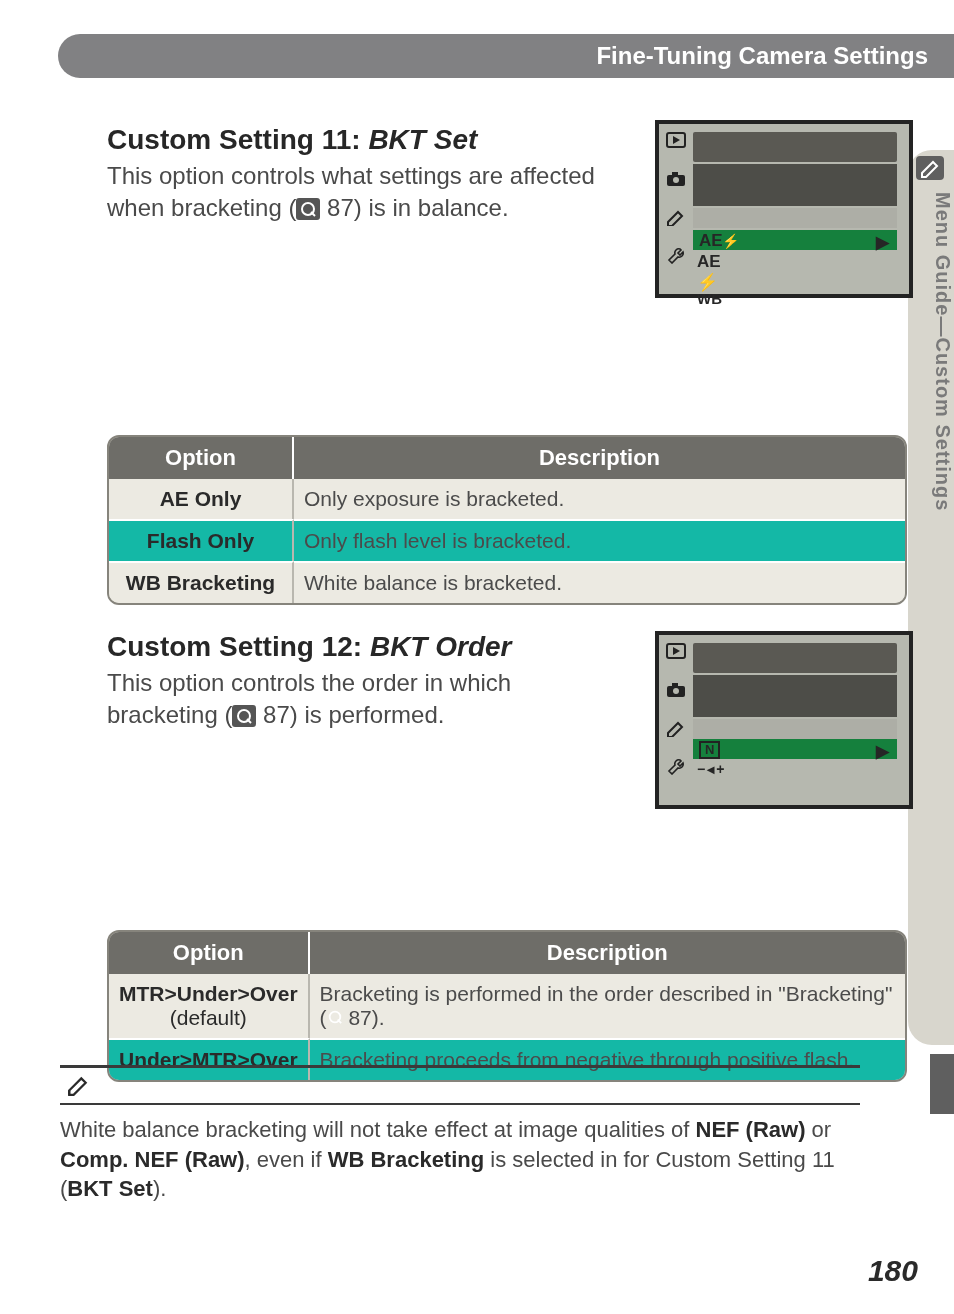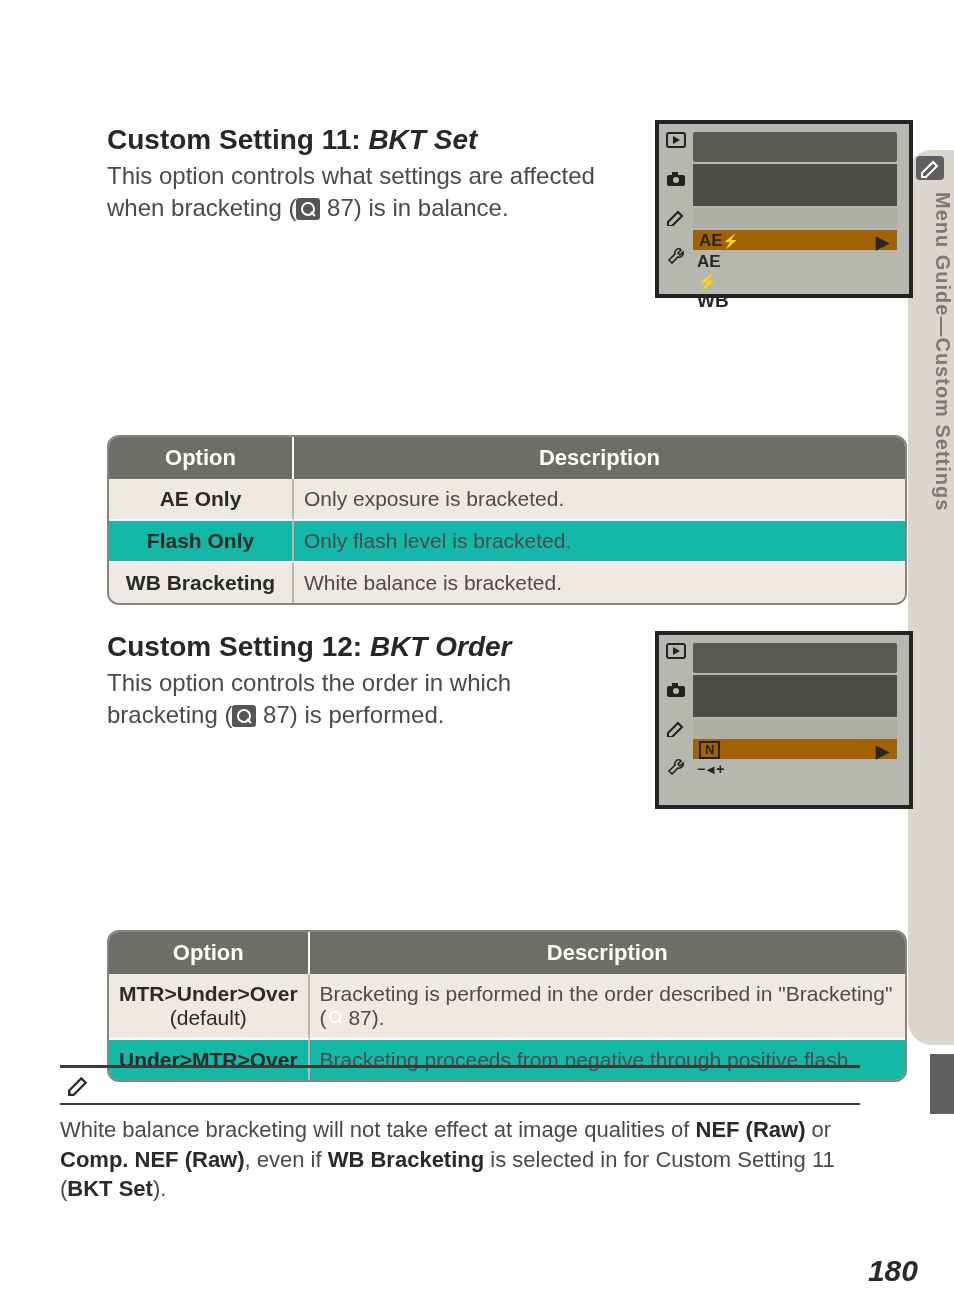--- a/index.html
+++ b/index.html
@@ -27,26 +27,26 @@
   .section .text-block { width: 510px; }
   .section .lcd { position:absolute; top:-4px; right:-6px; width:258px; height:178px; border:4px solid #232323; background:#b6b8af; }
   .lcd .lcd-content { position:absolute; inset:0; }
   .lcd-top-band { position:absolute; top:8px; left:34px; right:12px; height:30px; background:#5a5953; border-radius:2px; }
   .lcd-dark-band { position:absolute; top:40px; left:34px; right:12px; height:42px; background:#4d4d48; }
   .lcd-light-band { position:absolute; top:84px; left:34px; right:12px; height:20px; background:#adaea6; }
   .lcd-icons { position:absolute; top:8px; left:4px; width:28px; bottom:8px; }
   .lcd-icons div { width:26px; height:24px; margin-bottom:14px; text-align:center; }
   .lcd-icons svg { display:block; margin:0 auto; }
   .lcd-row { position:absolute; left:38px; font-size:17px; font-weight:700; color:#262626; font-family: Arial, sans-serif; }
-  .lcd-row.sel { background:#a16207; left:34px; right:12px; height:20px; top:106px;padding-left:40px; }
+  .lcd-row.sel { background:#15803d; left:34px; right:12px; height:20px; top:106px;padding-left:40px; }
   .lcd-row.sel .txt { position:absolute; left:6px; top:1px; }
   .lcd-row.sel .arrow { position:absolute; right:8px; top:2px; }
   .lcd-r2 { top:128px; }
   .lcd-r3 { top:148px; }
-  .lcd-r4 { top:168px; font-size:19px;}
+  .lcd-r4 { top:168px; font-size:15px;}
   
   .lcd2 .lcd-row.sel { top:104px; }
   .lcd2 .lcd-r2 { top:126px; }
   
   table.opts { width:100%; border-collapse:separate; border-spacing:0; margin-top:20px; border:2px solid #86847c; border-radius:12px; overflow:hidden; background:#d8d6cd; }
   table.opts th { background:#6e6d68; color:#fff; font-size:22px; font-weight:700; padding:8px 10px; text-align:center; }
   table.opts th:first-child { width:185px; border-right:2px solid #fff; }
   table.opts td { font-size:21px; padding:8px 10px; vertical-align:middle; }
   table.opts tbody tr { background:#14b8a6; }
   table.opts tbody tr:nth-child(odd) { background:#eceae2; }
@@ -67,20 +67,23 @@
   .callout-body { font-size:22px; color:#4a4a4a; line-height:1.35; margin-top:10px; }
   .callout-body b { color:#2a2a2a; }
   
   .pagenum { position:absolute; right:36px; bottom:26px; font-size:30px; font-style:italic; font-weight:700; color:#2a2a2a; }
 </style>
 </head>
 <body>
 
 <div class="page">
 
+  <div class="header-band">
+    <div class="header-band-title">Fine-Tuning Camera Settings</div>
+  </div>
 
   <div class="side-tab">
     <div class="side-tab-icon">
       <span class="pencil-badge">
           <svg width="22" height="20" viewBox="0 0 22 20">
             <path d="M3 15 L14 4 L18 8 L7 19 L3 19 Z" fill="none" stroke="#fff" stroke-width="2"></path>
             <line x1="3" y1="19" x2="3" y2="15" stroke="#fff" stroke-width="2"></line>
           </svg>
         </span>
     </div>

